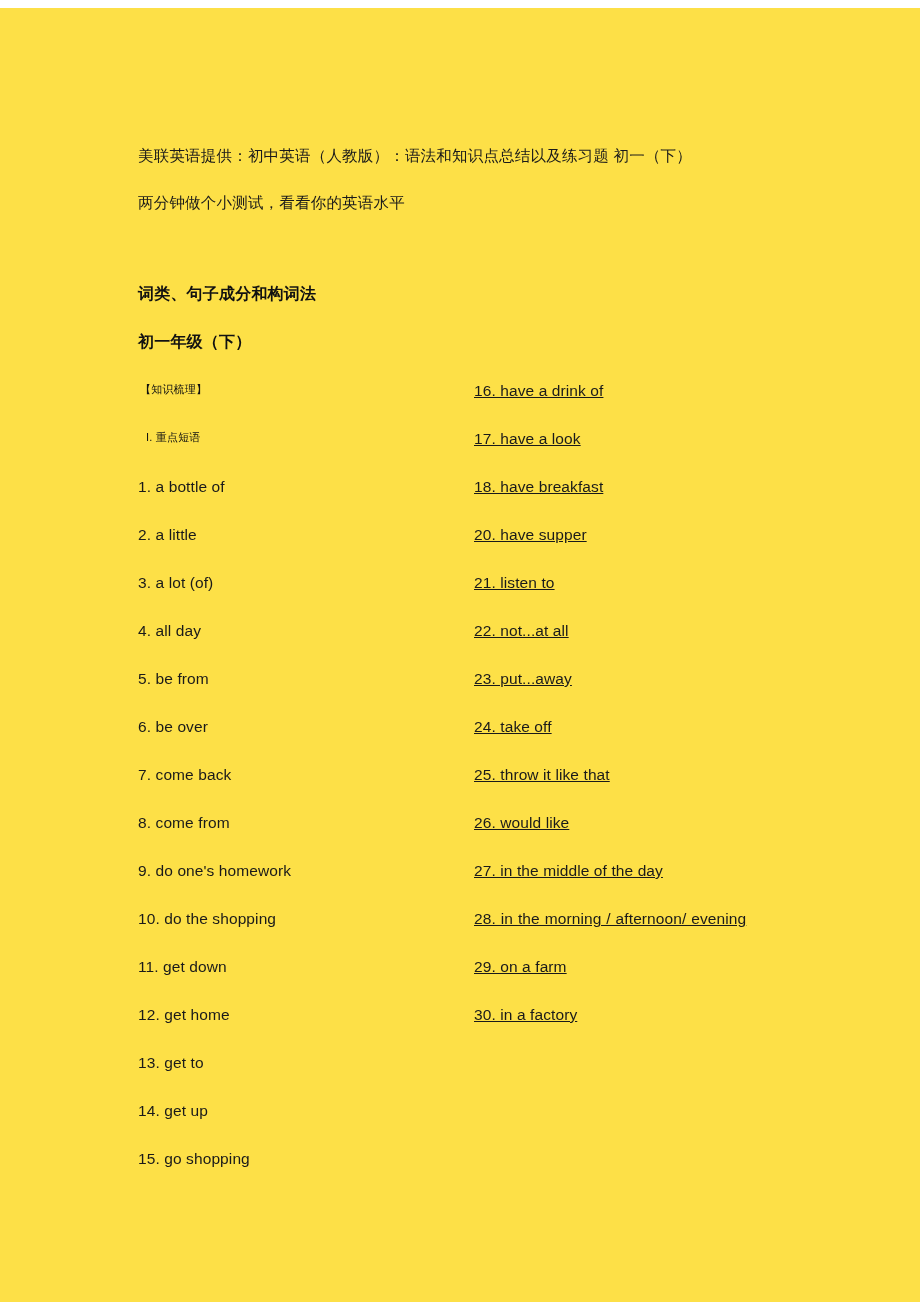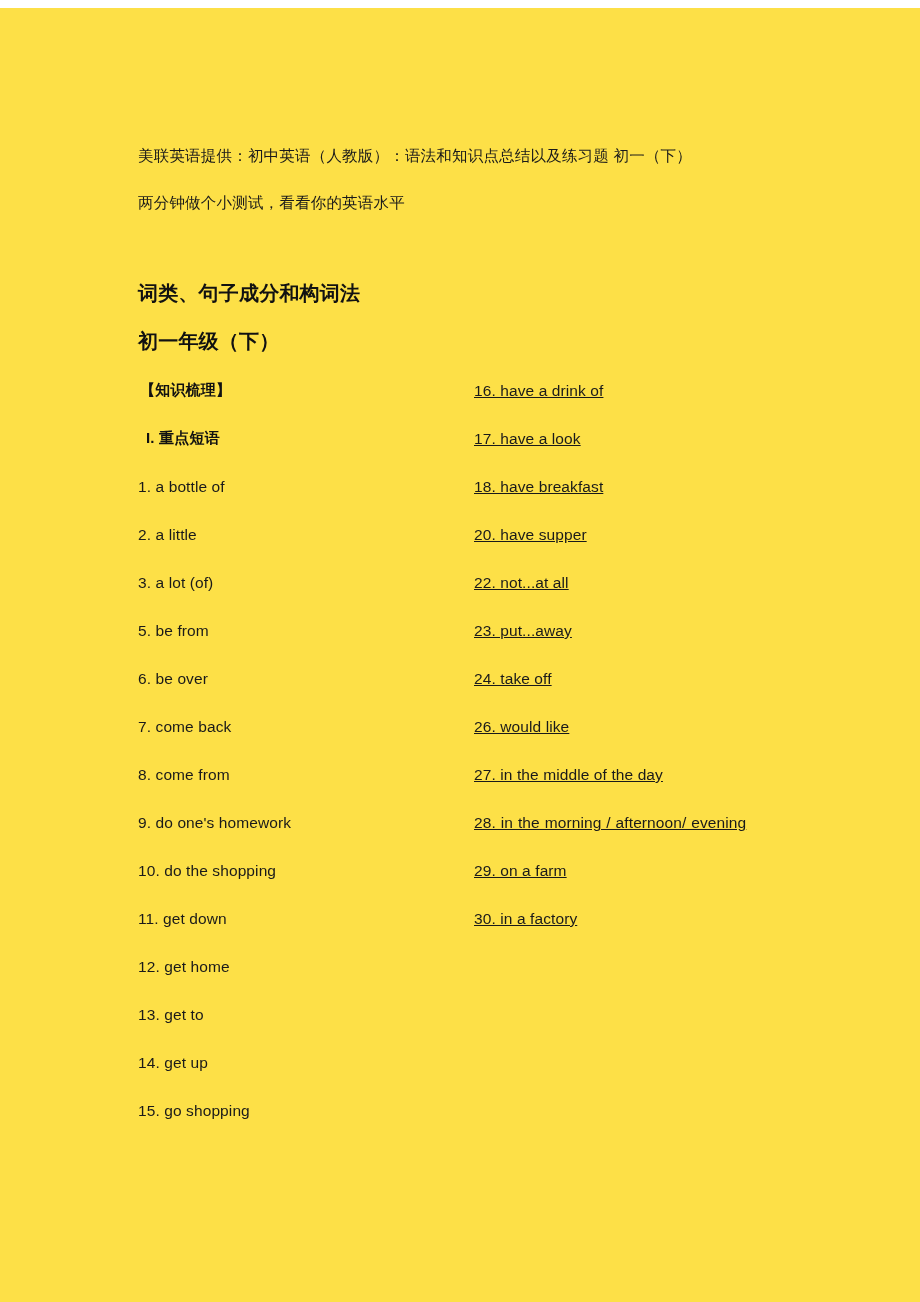--- a/index.html
+++ b/index.html
@@ -39,34 +39,34 @@
     line-height: 47px;
     color: #1a1a1a;
     white-space: nowrap;
     letter-spacing: 0.2px;
   }
 
   
   .section-title {
     position: absolute;
     left: 138px;
-    font-size: 20px;
+    font-size: 16px;
     font-weight: bold;
     line-height: 47px;
     color: #111111;
     white-space: nowrap;
     letter-spacing: 0.2px;
   }
   .section-title.t1 { top: 262px; }
   .section-title.t2 { top: 310px; }
 
   .sub-title {
     position: absolute;
-    font-size: 15px;
-    font-weight: bold;
+    font-size: 11px;
+    font-weight: normal;
     line-height: 47px;
     color: #111111;
     white-space: nowrap;
     letter-spacing: 0.2px;
   }
   .sub-title.s1 { left: 140px; top: 358px; }
   .sub-title.s2 { left: 146px; top: 406px; }
 
   
   .col {
@@ -109,41 +109,44 @@
 
   <div class="section-title t1">词类、句子成分和构词法</div>
   <div class="section-title t2">初一年级（下）</div>
   <div class="sub-title s1">【知识梳理】</div>
   <div class="sub-title s2">I. 重点短语</div>
 
   <div class="col col-left">
     <div class="phrase">1. a bottle of</div>
     <div class="phrase">2. a little</div>
     <div class="phrase">3. a lot (of)</div>
+    <div class="phrase">4. all day</div>
     <div class="phrase">5. be from</div>
     <div class="phrase">6. be over</div>
     <div class="phrase">7. come back</div>
     <div class="phrase">8. come from</div>
     <div class="phrase">9. do one's homework</div>
     <div class="phrase">10. do the shopping</div>
     <div class="phrase">11. get down</div>
     <div class="phrase">12. get home</div>
     <div class="phrase">13. get to</div>
     <div class="phrase">14. get up</div>
     <div class="phrase">15. go shopping</div>
   </div>
 
   <div class="col col-right">
     <div class="phrase">16. have a drink of</div>
     <div class="phrase">17. have a look</div>
     <div class="phrase">18. have breakfast</div>
     <div class="phrase">20. have supper</div>
+    <div class="phrase">21. listen to</div>
     <div class="phrase">22. not...at all</div>
     <div class="phrase">23. put...away</div>
     <div class="phrase">24. take off</div>
+    <div class="phrase">25. throw it like that</div>
     <div class="phrase">26. would like</div>
     <div class="phrase">27. in the middle of the day</div>
     <div class="phrase-justified">28. in the morning / afternoon/ evening</div>
     <div class="phrase">29. on a farm</div>
     <div class="phrase">30. in a factory</div>
   </div>
 
 </div>
 
 </body></html>

